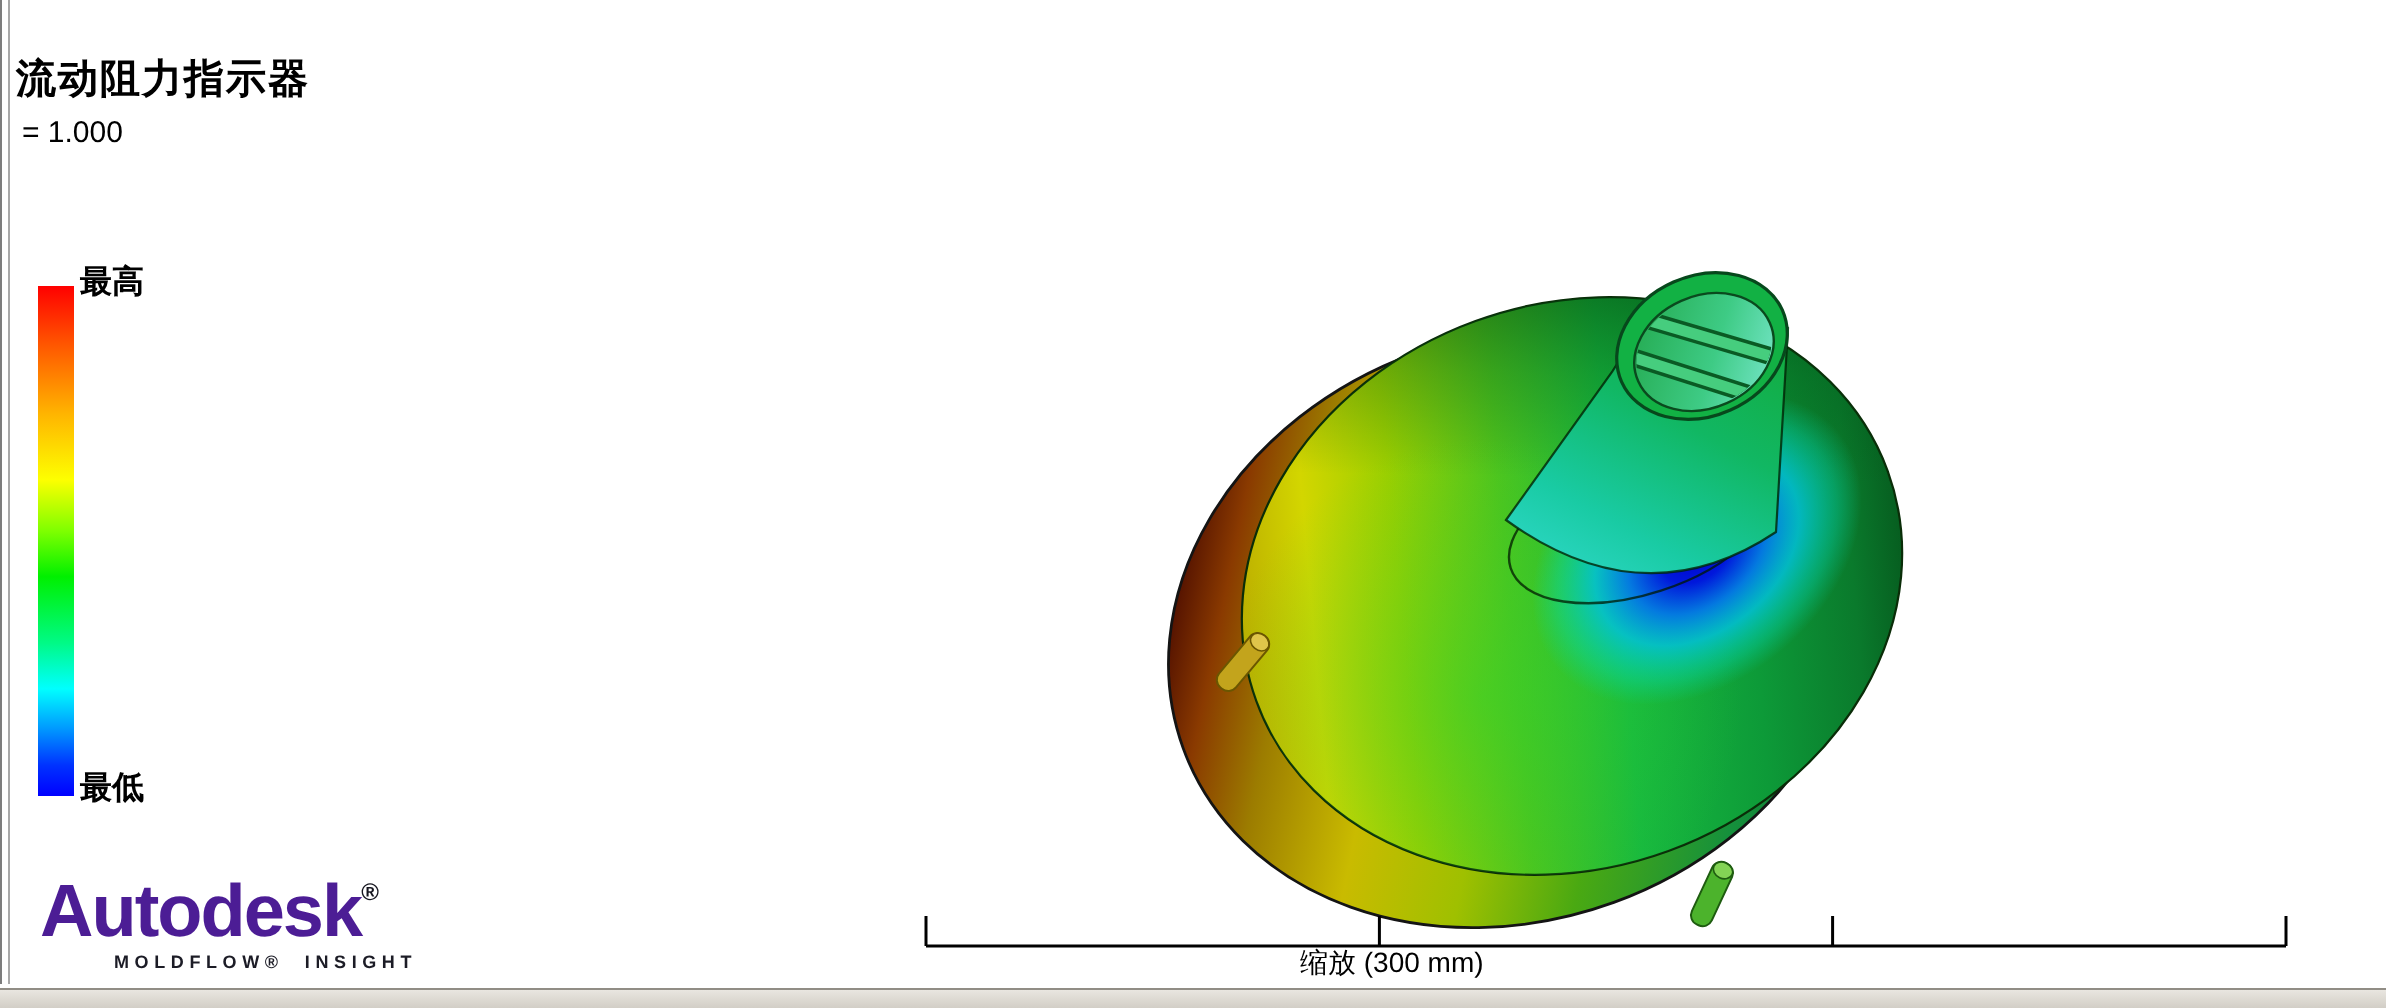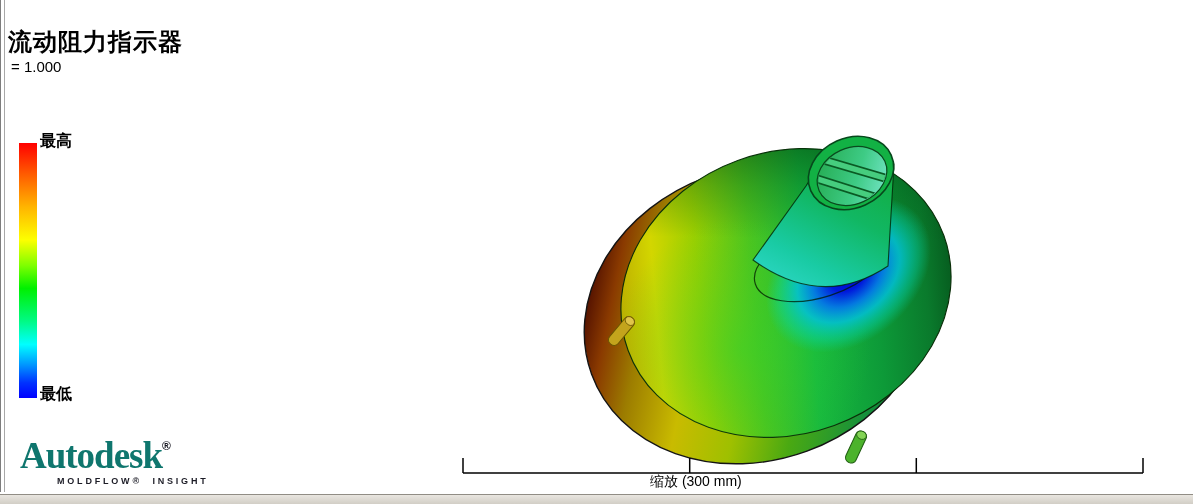--- a/index.html
+++ b/index.html
@@ -14,21 +14,21 @@
     background:linear-gradient(to right,#7d7d7d 0 1px,#ffffff 1px 4px,#a8a8a8 4px 5px,#ffffff 5px 6px);
   }
   .status-bar{
     position:absolute;left:0;right:0;bottom:0;height:9px;
     background:linear-gradient(#e9e6e0,#d2cec6);
     border-top:1px solid #918d85;
     box-shadow:0 -2px 0 #ffffff;
   }
   .plot-title{
     position:absolute;left:8px;top:26px;
-    font-size:24px;font-weight:700;letter-spacing:1px;white-space:nowrap;
+    font-size:20px;font-weight:700;letter-spacing:1px;white-space:nowrap;
   }
   .plot-value{
     position:absolute;left:11px;top:58px;
     font-size:15px;font-weight:400;
   }
   .legend-bar{
     position:absolute;left:19px;top:143px;width:18px;height:255px;
   }
   .legend-label{
     position:absolute;font-size:16px;font-weight:700;white-space:nowrap;
@@ -36,22 +36,22 @@
   .legend-max{left:40px;top:131px;}
   .legend-min{left:40px;top:384px;}
   .model-svg{position:absolute;left:555px;top:105px;}
   .scalebar-svg{position:absolute;left:0;top:452px;}
   .scale-label{
     position:absolute;left:650px;top:473px;width:306px;text-align:left;
     font-size:14px;font-weight:400;white-space:nowrap;
   }
   .logo{position:absolute;left:20px;top:437px;line-height:1;}
   .logo-word{
-    font-family:Liberation Serif, serif;
-    font-weight:800;font-size:37px;letter-spacing:-1px;color:#0f766e;
+    font-family:Liberation Sans, sans-serif;
+    font-weight:800;font-size:37px;letter-spacing:-1px;color:#4c1d95;
   }
   .logo-reg{
     font-family:"Liberation Sans",sans-serif;
     font-size:12px;font-weight:700;vertical-align:18px;letter-spacing:0;color:#14141e;
   }
   .logo-sub{
     margin-top:3px;font-size:9px;font-weight:600;letter-spacing:2.8px;
     color:#1c1c26;white-space:pre;margin-left:37px;
   }
 </style>

